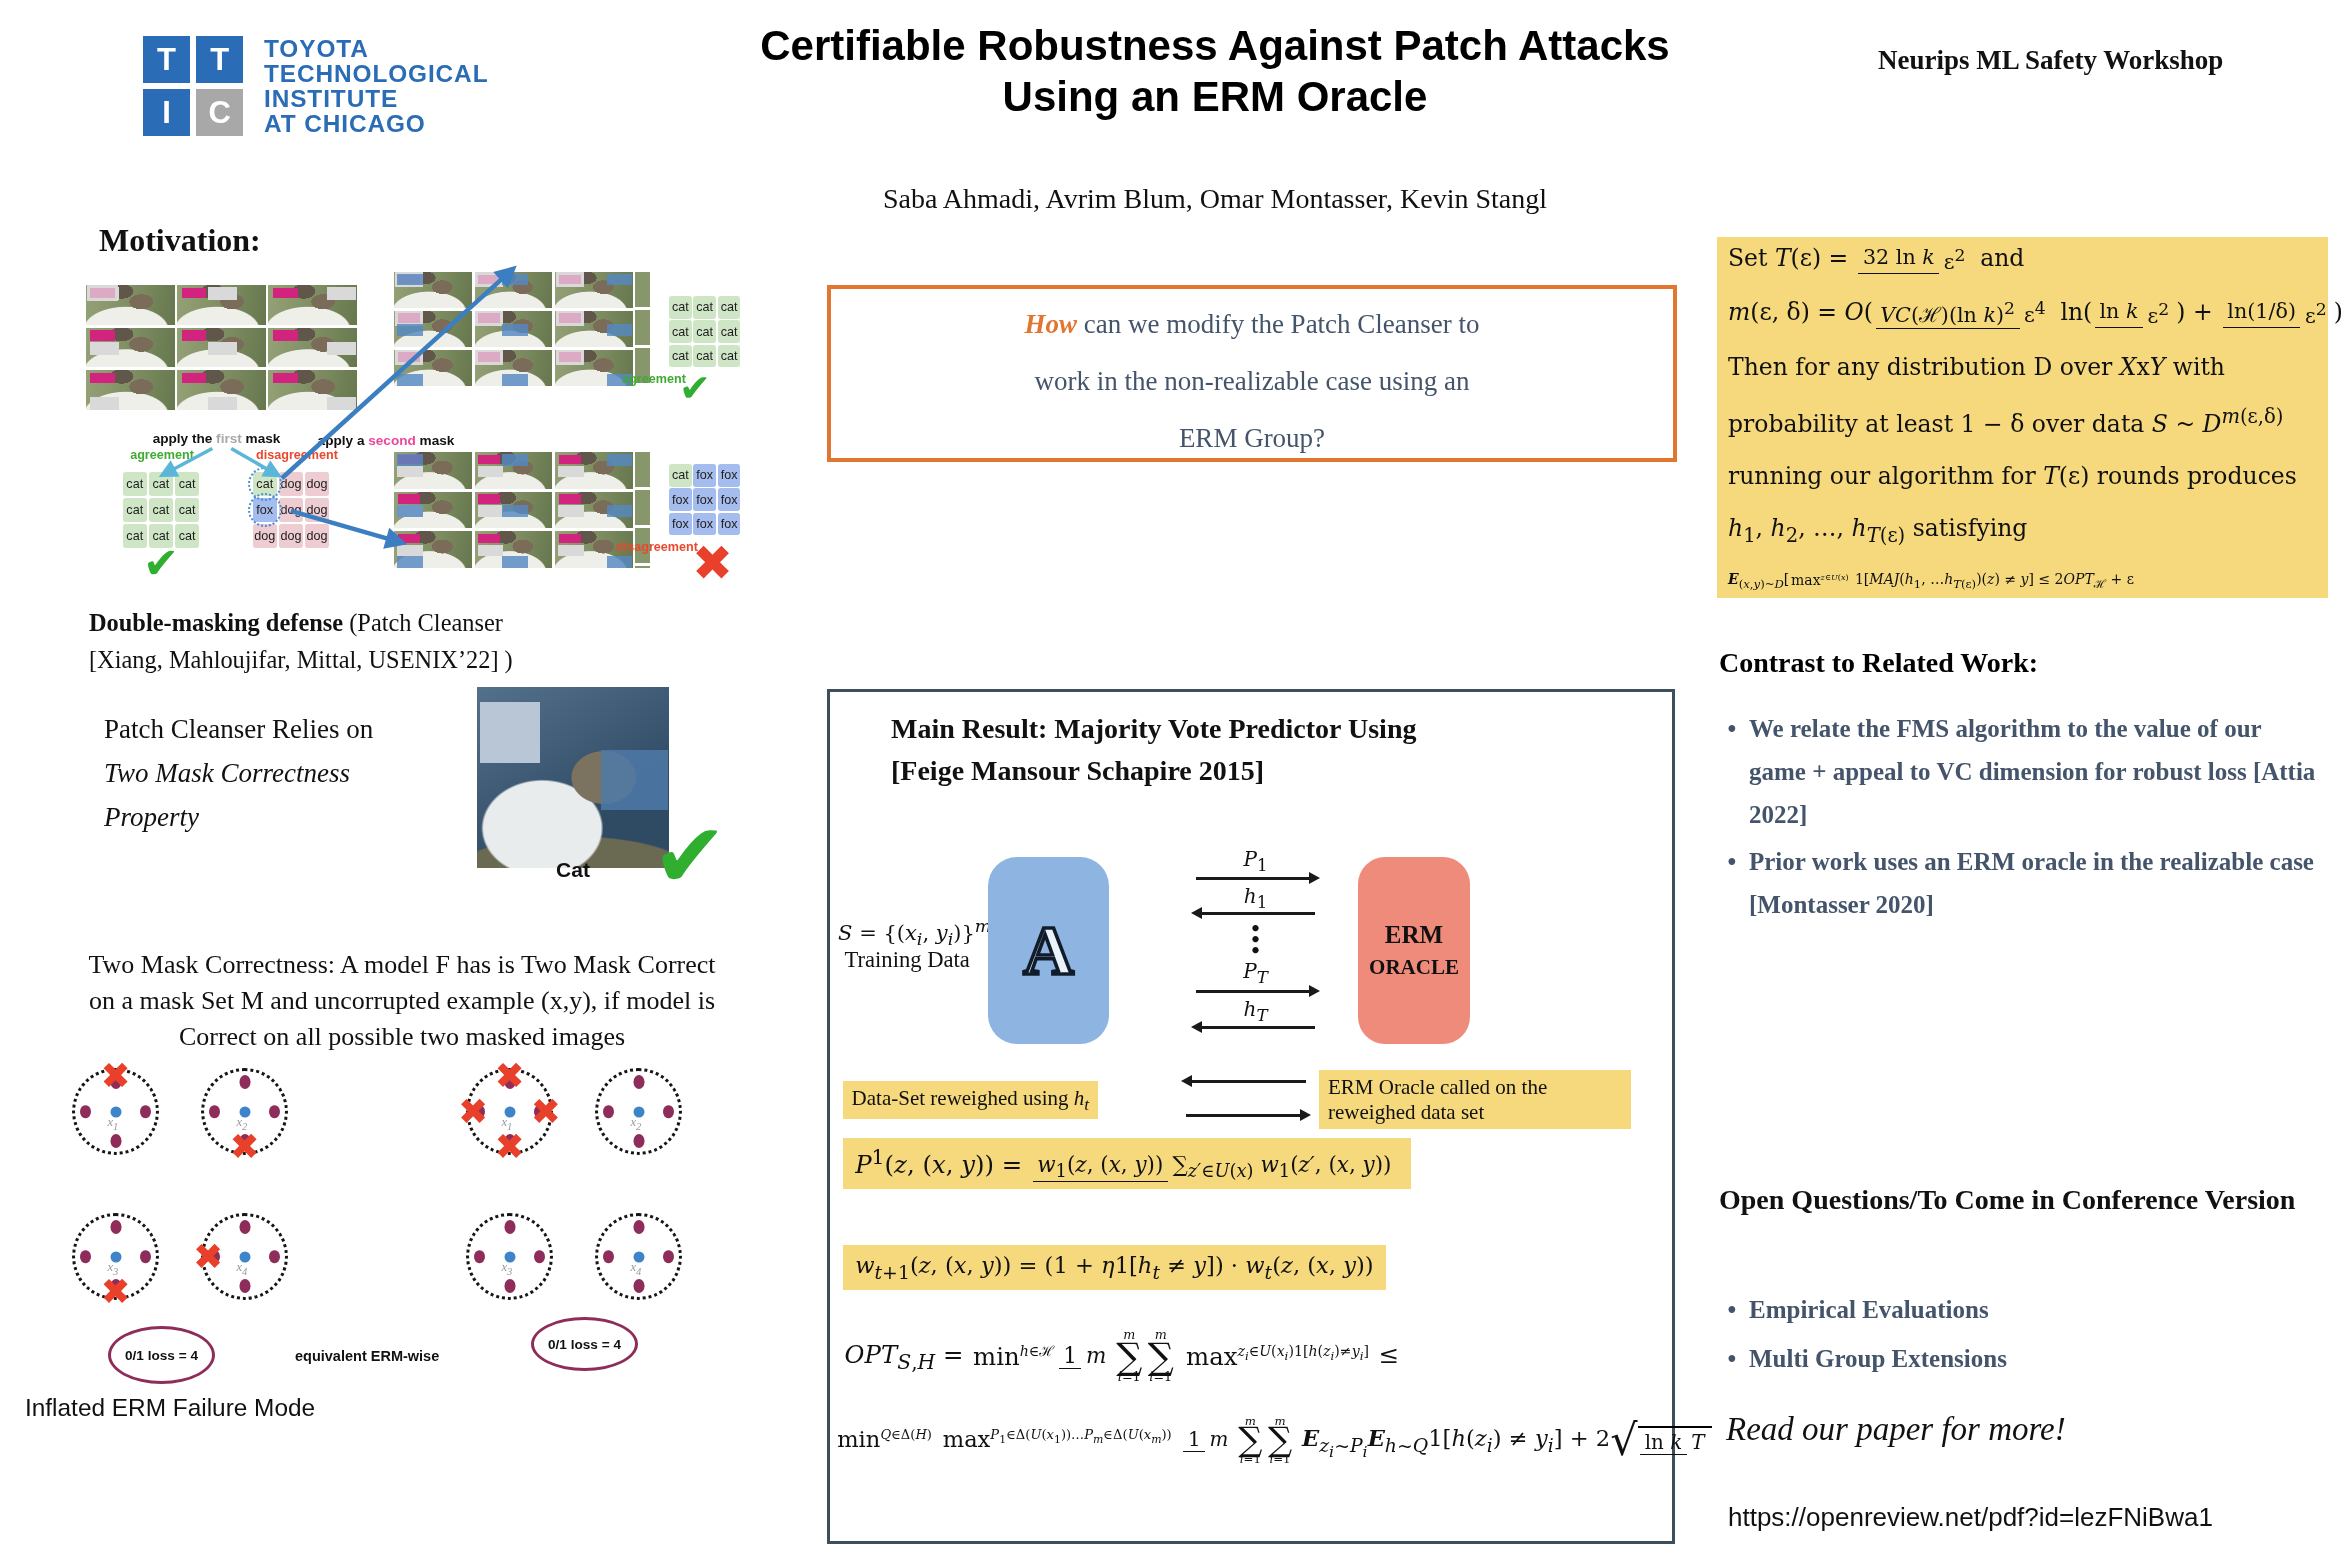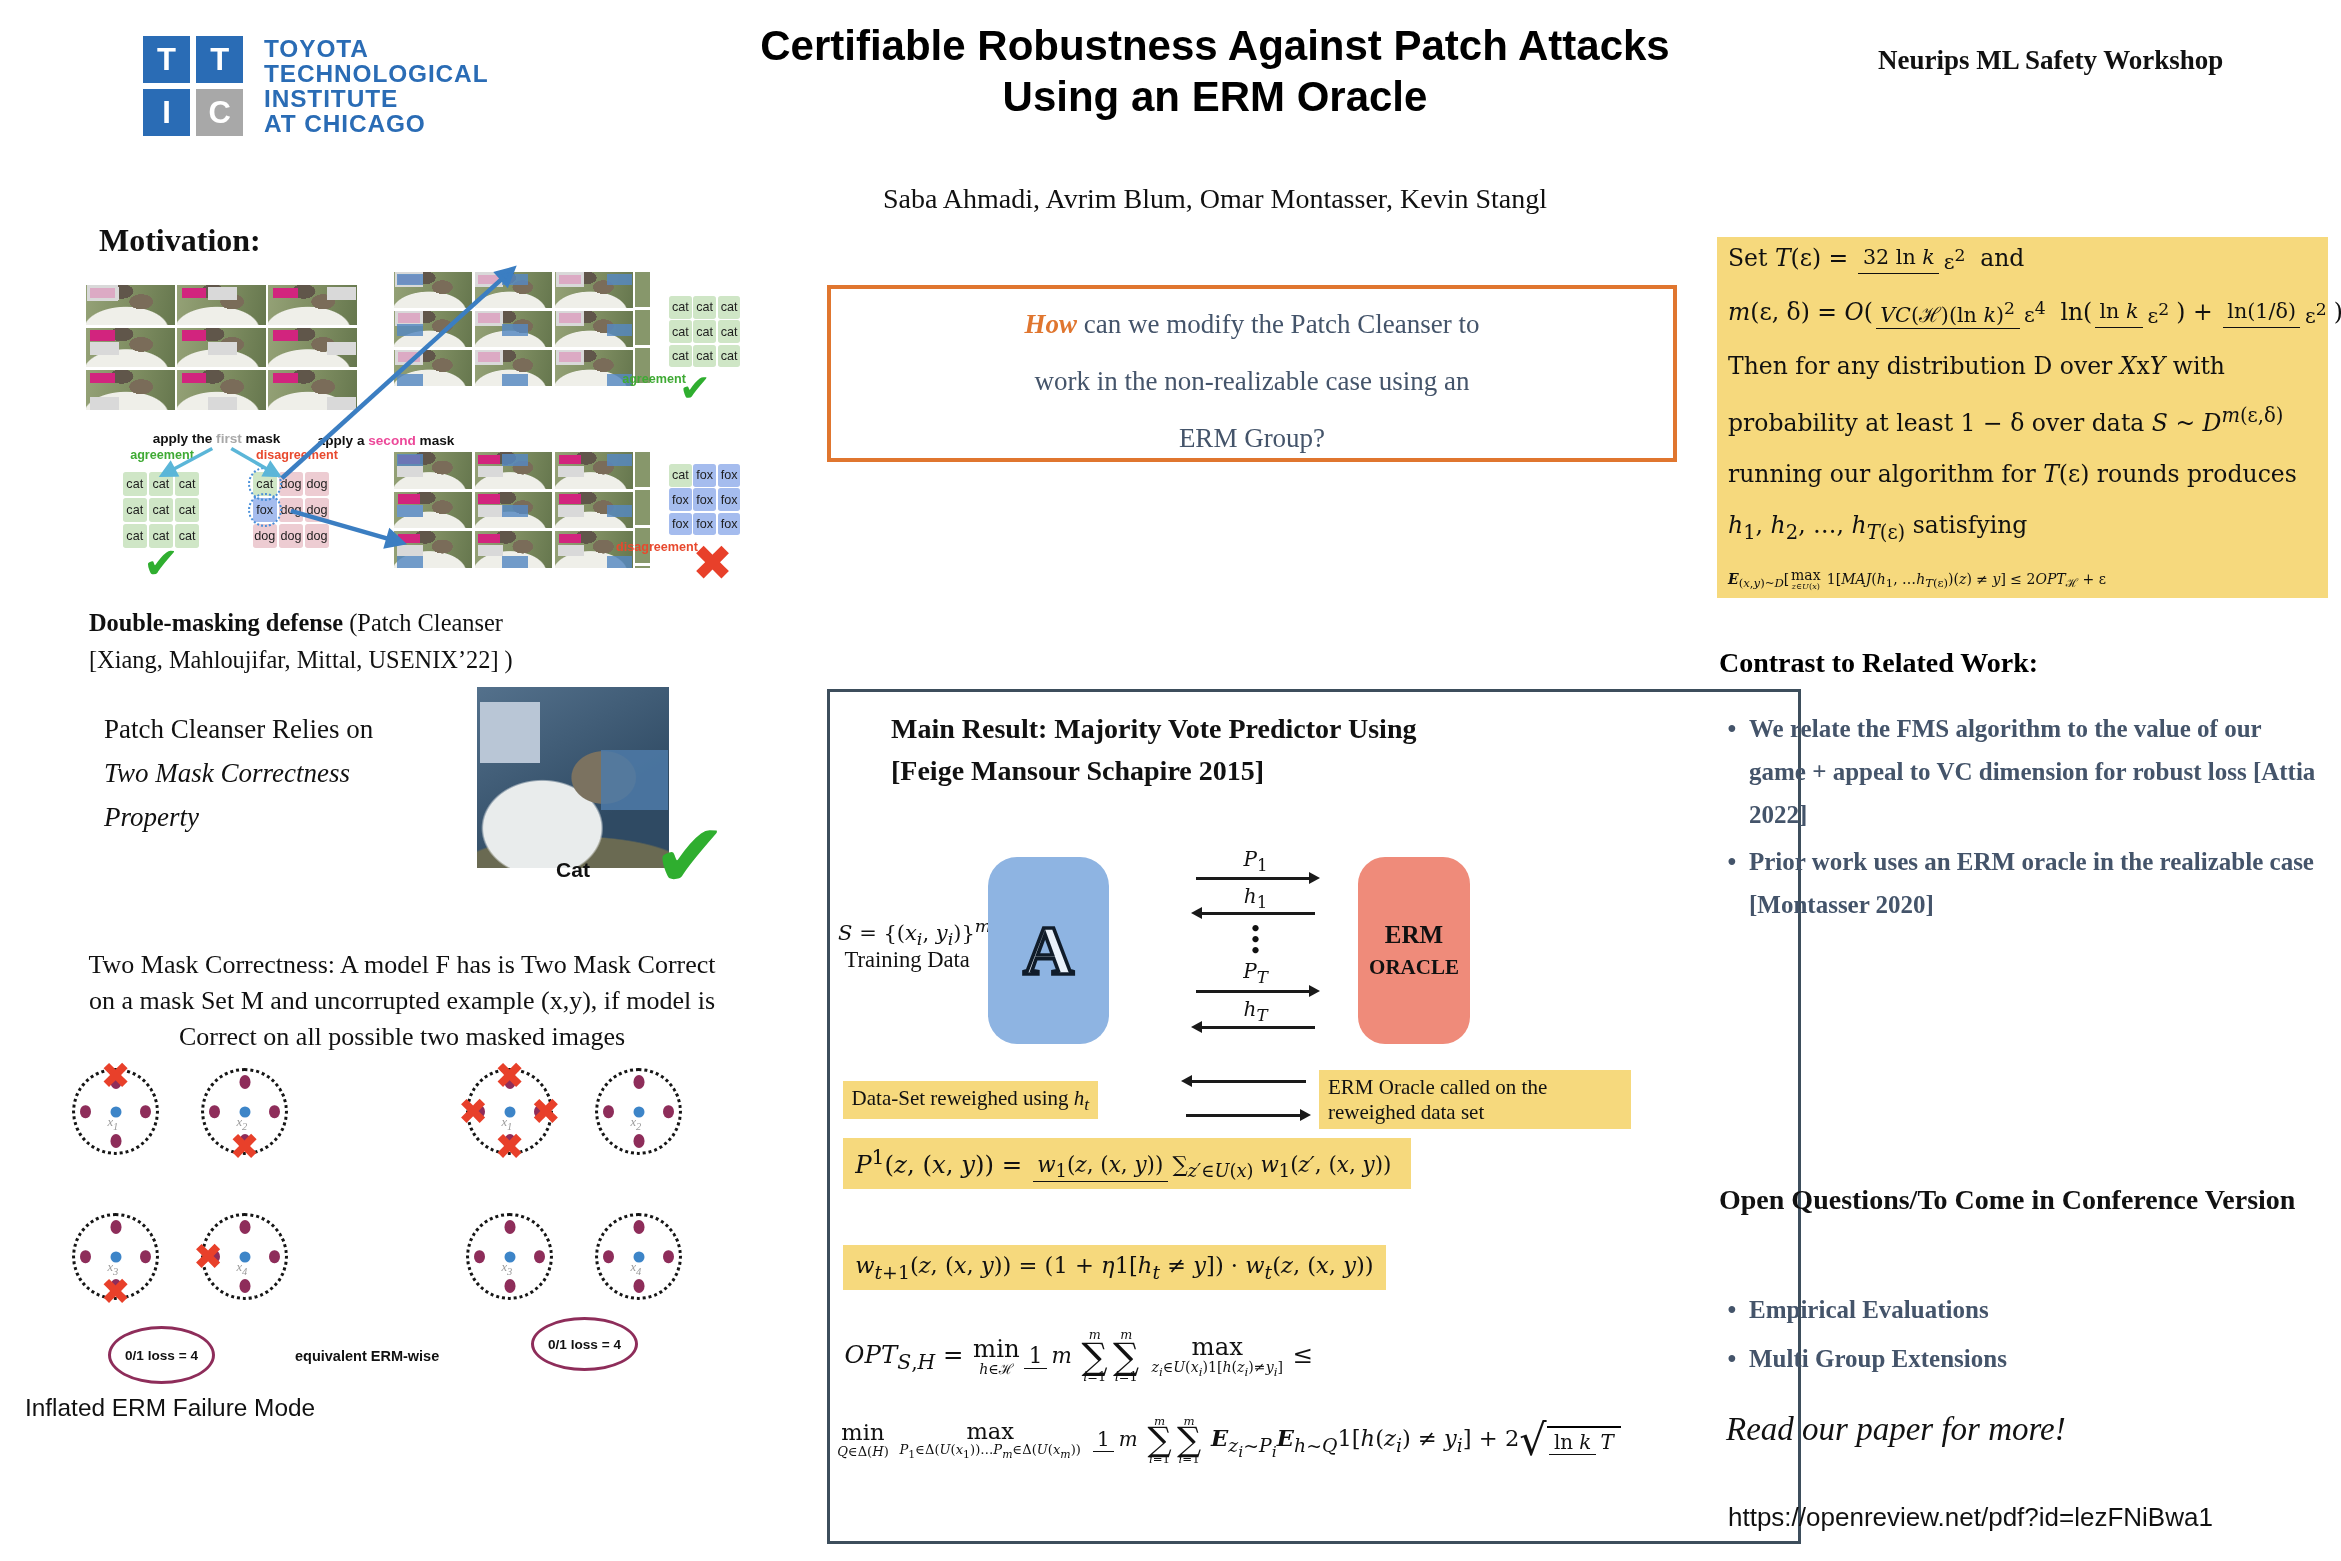--- a/index.html
+++ b/index.html
@@ -115,30 +115,30 @@
   
   #theorem-box{left:1717px;top:237px;width:611px;height:361px;background:#f6d97d;
                padding:7.2px 11px;font-size:23.5px;color:#101010;
                display:flex;flex-direction:column;justify-content:space-between}
   #theorem-box .tline{white-space:nowrap}
 
   
   .fr{display:inline-flex;flex-direction:row;vertical-align:middle;text-align:center;margin:0 2.7px;font-size:88%}
   .fr .nu{border-bottom:1.8px solid currentColor;padding:0 4.5px;display:block}
   .fr .de{padding:0 4.5px;display:block}
-  .st{display:inline-flex;flex-direction:column;vertical-align:middle;text-align:center;line-height:1.05;margin:0 1.8px}
+  .st{display:inline-flex;vertical-align:middle;text-align:center;line-height:1.05;margin:0 1.8px}
   .st .un{font-size:58%}
   .sum{display:inline-flex;flex-direction:column;align-items:center;vertical-align:middle;line-height:.85;margin:0 2.7px}
   .sum .lim{font-size:52%}
   .sum .sg{font-size:150%}
   .rad{font-size:1.9em;vertical-align:middle;font-weight:400}
   .ov{display:inline-block;border-top:2.3px solid #000;vertical-align:middle}
 
   
-  #main-box{left:827px;top:689px;width:974px;height:855px;border:3.6px solid #3d4e5c;background:#fff}
+  #main-box{left:827px;top:689px;width:848px;height:855px;border:3.6px solid #3d4e5c;background:#fff}
   #mr-title{left:61px;top:16.3px;width:723px;font:700 28px/42px "Liberation Serif",serif}
   #mr-slabel{left:8.1px;top:224px;font-size:21px}
   #mr-training{left:14.5px;top:255px;font-size:22.6px}
   #algo-rect{left:158px;top:165px;width:121px;height:187px;border-radius:29px;background:#8eb4e2;
              display:flex;align-items:center;justify-content:center}
   #algo-rect .bigA{font:700 70px "Liberation Serif",serif;color:#eaf2fb;-webkit-text-stroke:3.6px #101c2a}
   #erm-rect{left:528px;top:165px;width:112px;height:187px;border-radius:27px;background:#ef8b7a;
             display:flex;flex-direction:column;align-items:center;justify-content:center;gap:5.4px}
   #erm-rect .e1{font:700 25px "Liberation Serif",serif}
   #erm-rect .e2{font:700 21px "Liberation Serif",serif}

